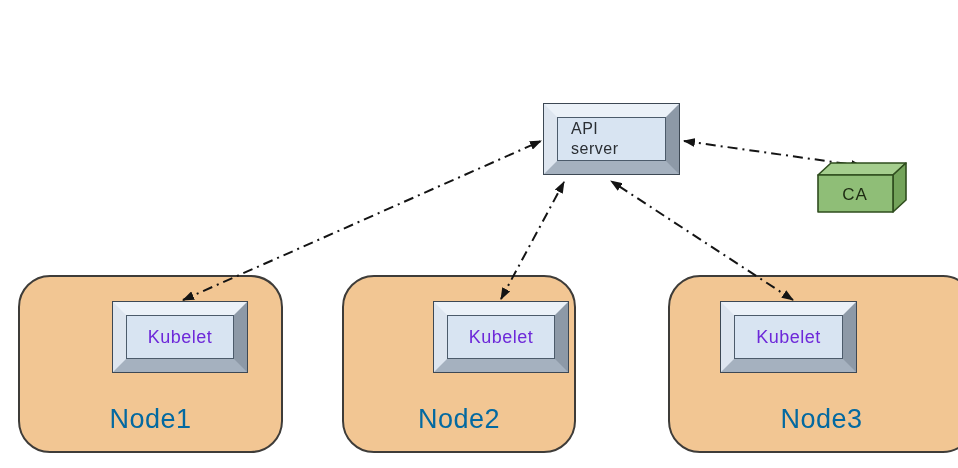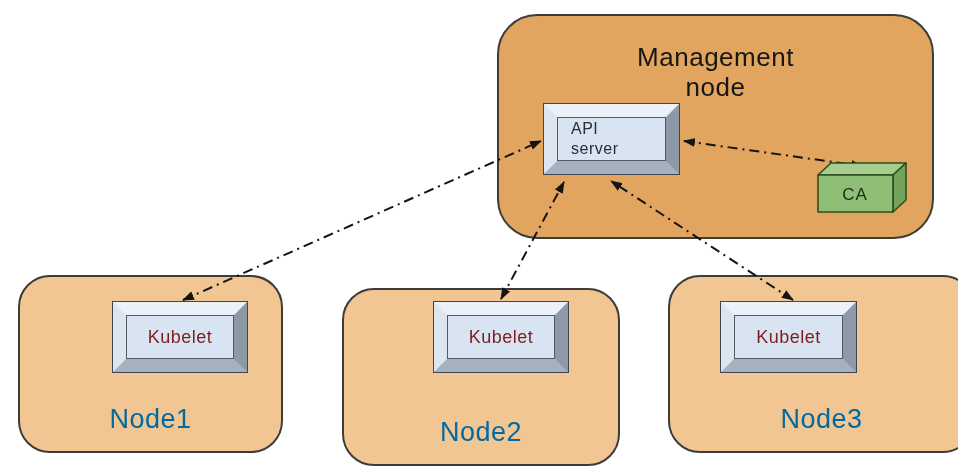--- a/index.html
+++ b/index.html
@@ -29,43 +29,39 @@
     position:absolute;box-sizing:border-box;border:1px solid #3d4854;
   }
   .bevel{
     width:100%;height:100%;box-sizing:border-box;
     border:13px solid;border-color:#ebf1f8 #8d99a7 #a5b1bf #dde5ef;
   }
   .face{
     width:100%;height:100%;box-sizing:border-box;border:1px solid #4c5b6b;
     background:#d8e4f2;display:flex;align-items:center;justify-content:center;
   }
-  .kubelet-label{font-size:18px;color:#7f1d1d;letter-spacing:0.5px;}
+  .kubelet-label{font-size:18px;color:#6d28d9;letter-spacing:0.5px;}
   .api-face{justify-content:flex-start;padding-left:13px;}
   .api-label{
     font-size:16px;line-height:1.25;color:#2a2e33;white-space:pre-line;
     letter-spacing:0.5px;
   }
   
   #overlay{position:absolute;left:0;top:0;pointer-events:none;z-index:5;}
   .conn{stroke:#141414;stroke-width:2;fill:none;stroke-dasharray:10 5 2 5;}
   .ca-text{
     font-family:"Liberation Sans", sans-serif;font-size:17px;fill:#1d2b12;
     letter-spacing:1px;
   }
 </style>
 </head>
 <body>
 
 <div id="canvas">
 
-  <div class="round-box mgmt">
-    <div class="mgmt-title">Management
-node</div>
-  </div>
 
   <div class="box3d" style="left:543px;top:103px;width:137px;height:72px;">
     <div class="bevel">
       <div class="face api-face">
         <span class="api-label">API
 server</span>
       </div>
     </div>
   </div>
 
@@ -73,21 +69,21 @@
     <div class="node-label">Node1</div>
   </div>
   <div class="box3d" style="left:112px;top:301px;width:136px;height:72px;">
     <div class="bevel">
       <div class="face">
         <span class="kubelet-label">Kubelet</span>
       </div>
     </div>
   </div>
 
-  <div class="round-box node" style="left:342px;width:278px;margin-top:13px;">
+  <div class="round-box node" style="left:342px;width:234px;">
     <div class="node-label">Node2</div>
   </div>
   <div class="box3d" style="left:433px;top:301px;width:136px;height:72px;">
     <div class="bevel">
       <div class="face">
         <span class="kubelet-label">Kubelet</span>
       </div>
     </div>
   </div>
 

